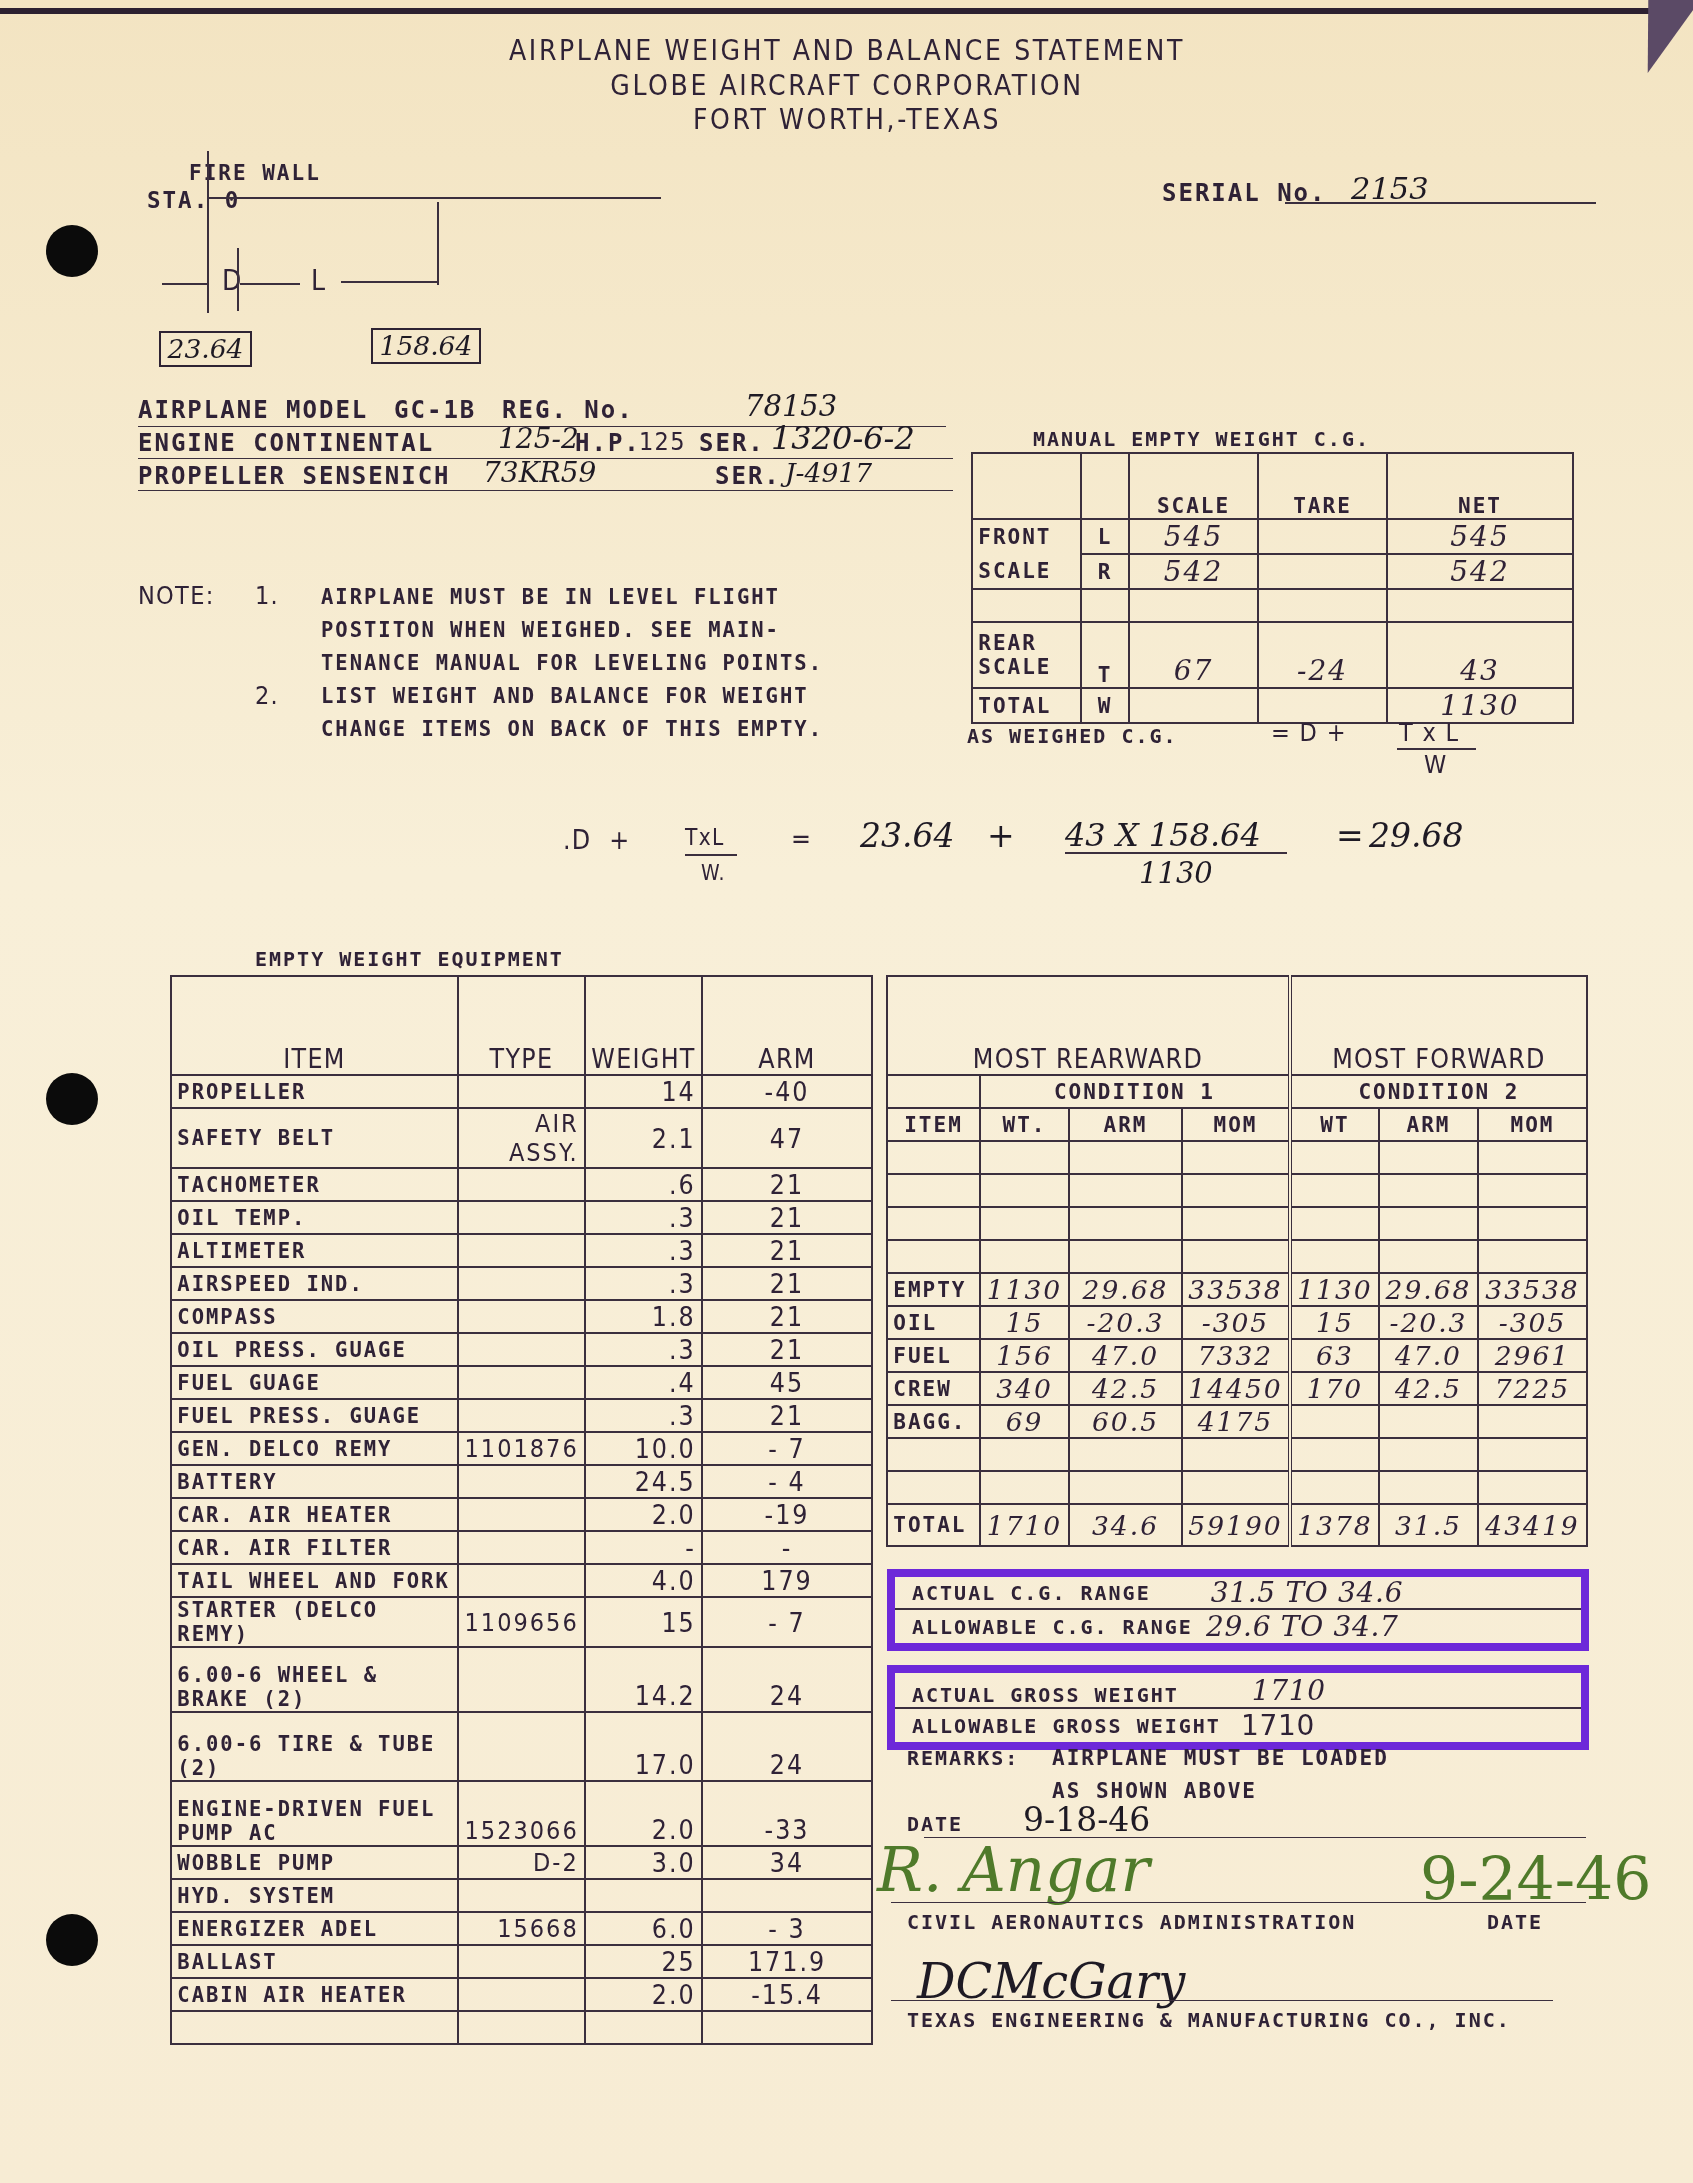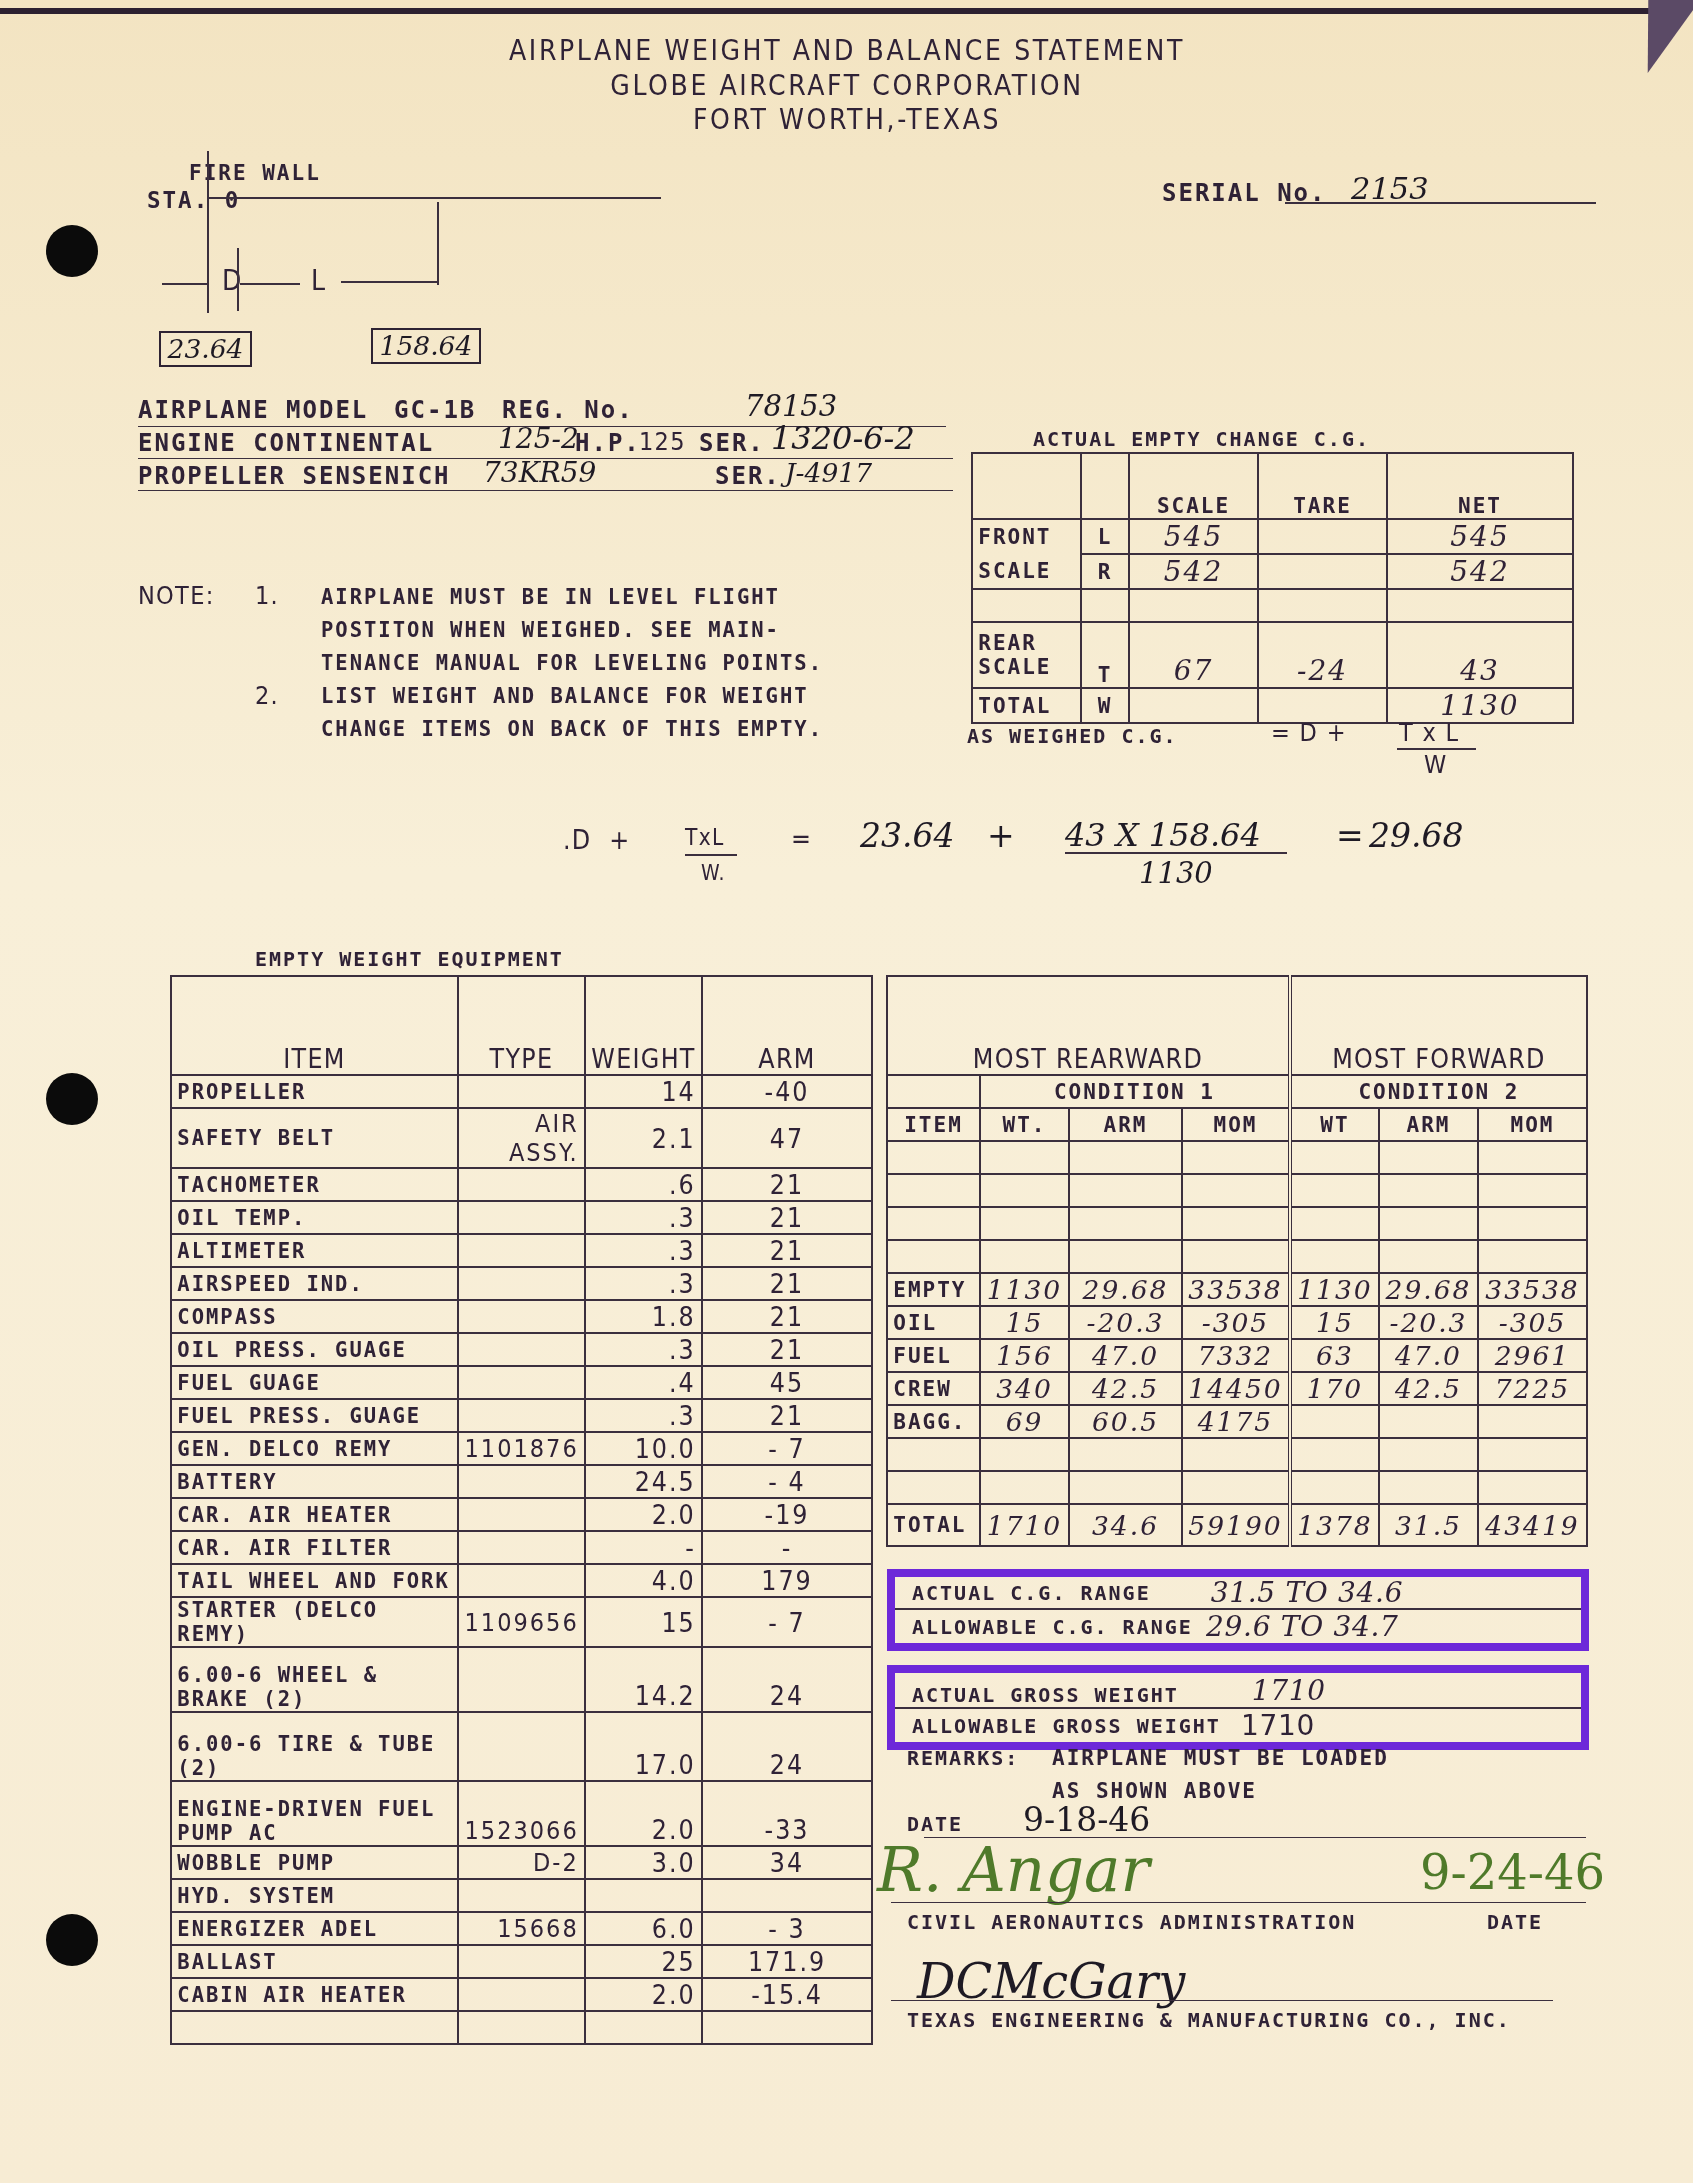--- a/index.html
+++ b/index.html
@@ -121,21 +121,21 @@
   <div class="abs stencil" style="left:138px; top:581px; font-size:25px;">NOTE:</div>
   <div class="abs stencil" style="left:255px; top:581px; font-size:25px;">1.</div>
   <div class="abs type" style="left:321px; top:585px; font-size:20.5px;">AIRPLANE MUST BE IN LEVEL FLIGHT</div>
   <div class="abs type" style="left:321px; top:618px; font-size:20.5px;">POSTITON WHEN WEIGHED. SEE MAIN-</div>
   <div class="abs type" style="left:321px; top:651px; font-size:20.5px;">TENANCE MANUAL FOR LEVELING POINTS.</div>
   <div class="abs stencil" style="left:255px; top:681px; font-size:25px;">2.</div>
   <div class="abs type" style="left:321px; top:684px; font-size:20.5px;">LIST WEIGHT AND BALANCE FOR WEIGHT</div>
   <div class="abs type" style="left:321px; top:717px; font-size:20.5px;">CHANGE ITEMS ON BACK OF THIS EMPTY.</div>
 </div>
 
-<div class="abs type" style="left:1033px; top:427px; font-size:20px;">ACTUAL EMPTY CHANGE C.G.</div>
+<div class="abs type" style="left:1033px; top:427px; font-size:20px;">MANUAL EMPTY WEIGHT C.G.</div>
 <table class="grid aew type" style="left:971px; top:452px; width:603px;">
   <tbody>
       <tr style="height:66px;">
     <td style="width:109px;"></td>
     <td style="width:48px;"></td>
     <td style="text-align:center; vertical-align:bottom; width:129px;">SCALE</td>
     <td style="text-align:center; vertical-align:bottom; width:129px;">TARE</td>
     <td style="text-align:center; vertical-align:bottom;">NET</td>
   </tr>
   <tr>
@@ -518,20 +518,20 @@
 </div>
 
 <div class="abs type" style="left:907px; top:1746px; font-size:20px;">REMARKS:</div>
 <div class="abs type" style="left:1052px; top:1746px; font-size:21px;">AIRPLANE MUST BE LOADED</div>
 <div class="abs type" style="left:1052px; top:1779px; font-size:21px;">AS SHOWN ABOVE</div>
 
 <div class="abs type" style="left:907px; top:1812px; font-size:20px;">DATE</div>
 <div class="abs hand" style="left:1023px; top:1800px; font-size:33px; font-style:normal;">9-18-46</div>
 <div class="hline" style="left:924px; top:1837px; width:662px; height:1.3px;"></div>
 <div class="abs hand-green" style="left:877px; top:1834px; font-size:61px;">R. Angar</div>
-<div class="abs hand-green" style="left:1420px; top:1844px; font-size:48px; font-style:normal;">9-24-46</div>
+<div class="abs hand-green" style="left:1420px; top:1844px; font-size:60px; font-style:normal;">9-24-46</div>
 <div class="hline" style="left:891px; top:1902px; width:695px; height:1.3px;"></div>
 <div class="abs type" style="left:907px; top:1910px; font-size:20px;">CIVIL AERONAUTICS ADMINISTRATION</div>
 <div class="abs type" style="left:1487px; top:1910px; font-size:20px;">DATE</div>
 <div class="abs hand" style="left:917px; top:1953px; font-size:48px;">DCMcGary</div>
 <div class="hline" style="left:891px; top:2000px; width:662px; height:1.3px;"></div>
 <div class="abs type" style="left:907px; top:2008px; font-size:20px;">TEXAS ENGINEERING &amp; MANUFACTURING CO., INC.</div>
 
 
 </body></html>

